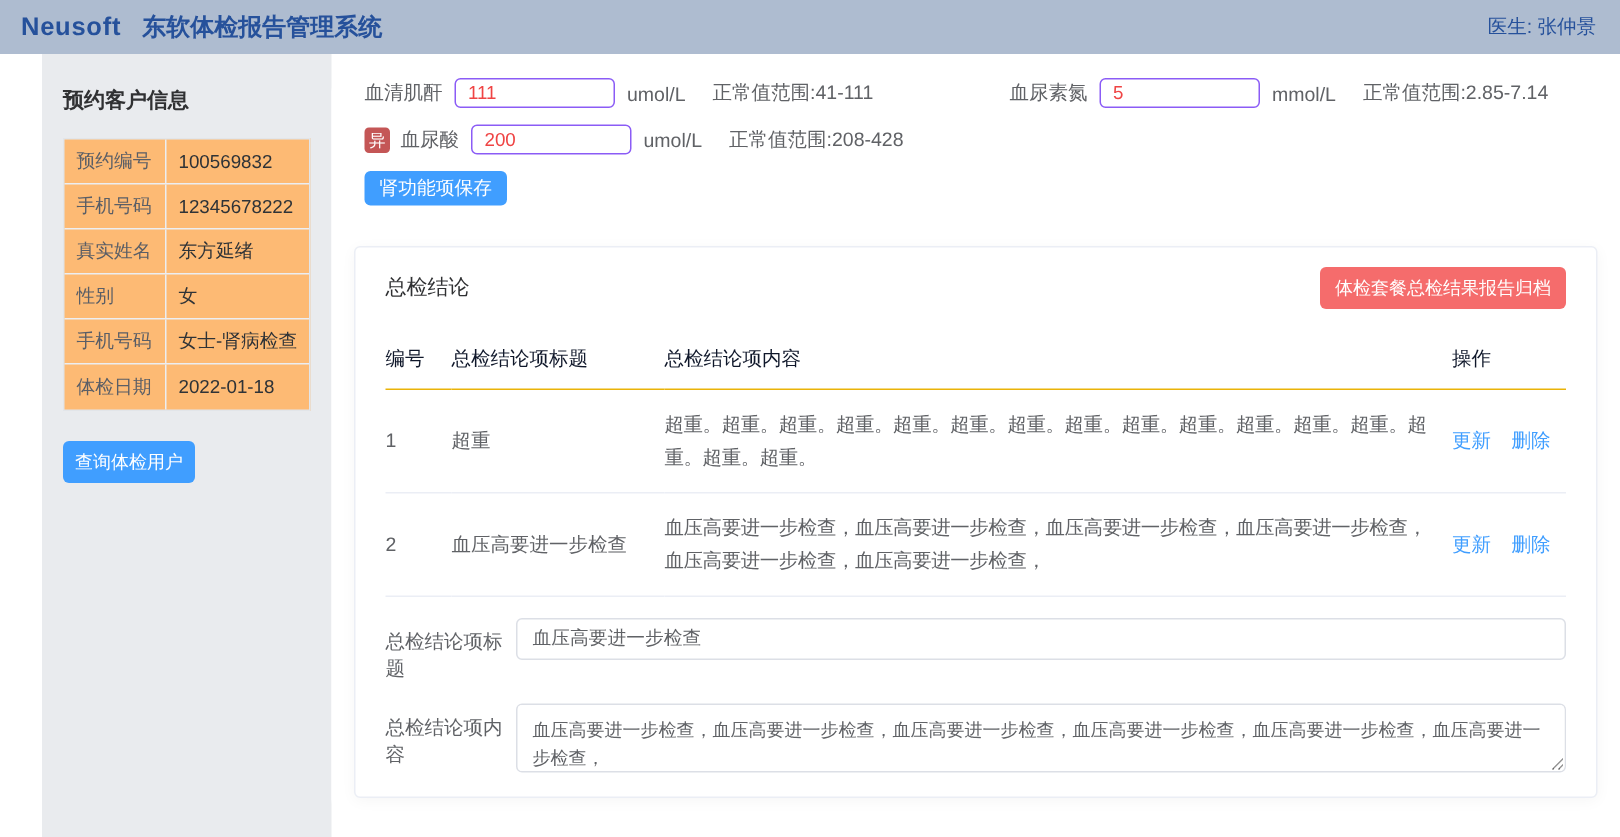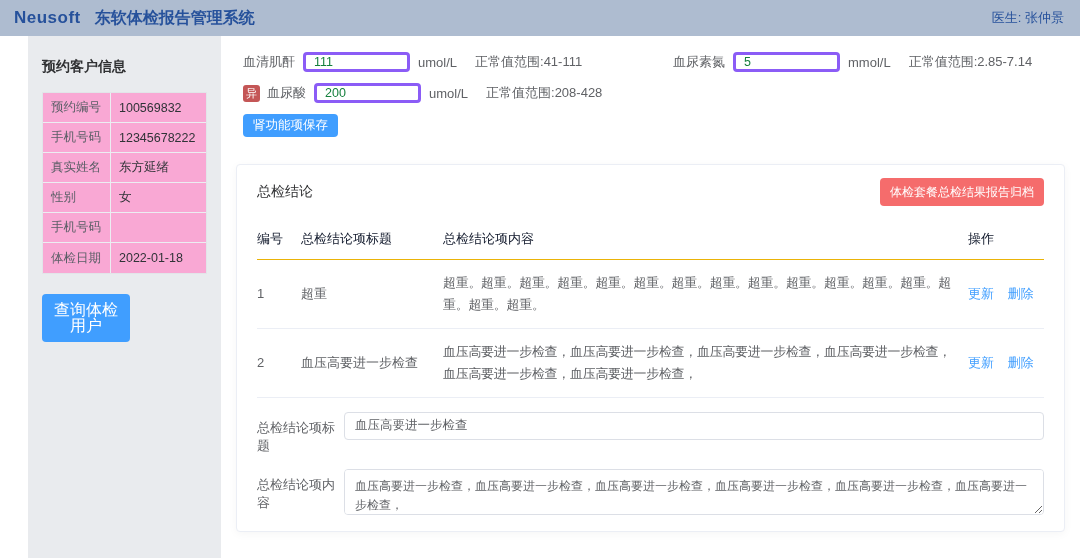--- a/index.html
+++ b/index.html
@@ -29,55 +29,55 @@
   .page-body { display: flex; height: 522px; margin-left: 28px; }
 
   
   .sidebar {
     width: 193px;
     background: #e9ebee;
     padding: 12px 14px;
     flex-shrink: 0;
   }
   .sb-title { font-size: 14px; font-weight: 700; color: #303133; margin: 10px 0 16px 0; }
-  .sb-table { background: #f9a8d4; border: 1px solid #e2e5e9; text-align: center; }
+  .sb-table { background: #fdba74; border: 1px solid #e2e5e9; text-align: center; }
   .sb-row { display: flex; border-bottom: 1px solid #eceef2; height: 30px; }
   .sb-row:last-child { border-bottom: none; }
   .sb-label {
     width: 68px; flex-shrink: 0; color: #5a5e66; font-size: 12.5px;
     border-right: 1px solid #eceef2; display: flex; align-items: center; padding-left: 8px;
   }
   .sb-value { color: #2f3337; font-size: 12.5px; display: flex; align-items: center; padding-left: 8px; white-space: nowrap; }
 
   
   .btn {
     border: none; border-radius: 4px; color: #fff; cursor: pointer;
     font-family: inherit; display: inline-block; line-height: 1;
   }
   .btn-primary { background: #409eff; }
   .btn-danger { background: #f56c6c; }
-  .btn-query { margin-top: 20px; font-size: 16px; padding: 8px 8px; width: 88px; }
+  .btn-query { margin-top: 20px; font-size: 12px; padding: 8px 8px; width: 88px; }
   .btn-save { font-size: 12.5px; padding: 5px 10px; margin-top: 9px; }
   .btn-archive { font-size: 12px; padding: 8px 10px; }
 
   
   .main { flex: 1; background: #fff; min-width: 0; border-radius: 25px; }
 
   .exam-form { padding: 14px 16px 12px 22px; }
   .exam-grid { display: grid; grid-template-columns: 430px 1fr; row-gap: 7px; }
   .exam-item { display: flex; align-items: center; height: 24px; font-size: 13px; color: #606266; }
   .abn-badge {
     width: 17px; height: 17px; background: #c45656; color: #fff; font-size: 11px;
     border-radius: 3px; display: flex; align-items: center; justify-content: center;
     margin-right: 7px; flex-shrink: 0;
   }
   .exam-label { margin-right: 8px; white-space: nowrap; }
   .exam-input {
-    width: 107px; height: 20px; border: 3px solid #8b5cf6; border-radius: 4px;
-    padding: 0 8px; font-size: 12.5px; color: #15803d; font-family: inherit; outline: none;
+    width: 107px; height: 20px; border: 1px solid #8b5cf6; border-radius: 4px;
+    padding: 0 8px; font-size: 12.5px; color: #ef4444; font-family: inherit; outline: none;
   }
   .exam-unit { margin-left: 8px; }
   .exam-range { margin-left: 18px; }
 
   
   .collapse-row {
     margin: 0 15px;
     border-top: 1px solid #ebeef5;
     border-bottom: 1px solid #ebeef5;
     height: 40px;
@@ -161,20 +161,21 @@
     <div class="sb-value">东方延绪</div>
   </div>
 
   <div class="sb-row">
     <div class="sb-label">性别</div>
     <div class="sb-value">女</div>
   </div>
 
   <div class="sb-row">
     <div class="sb-label">手机号码</div>
+    <div class="sb-value">女士-肾病检查</div>
   </div>
 
   <div class="sb-row">
     <div class="sb-label">体检日期</div>
     <div class="sb-value">2022-01-18</div>
   </div>
 </div>
     <button class="btn btn-primary btn-query">查询体检用户</button>
   </aside>
 

